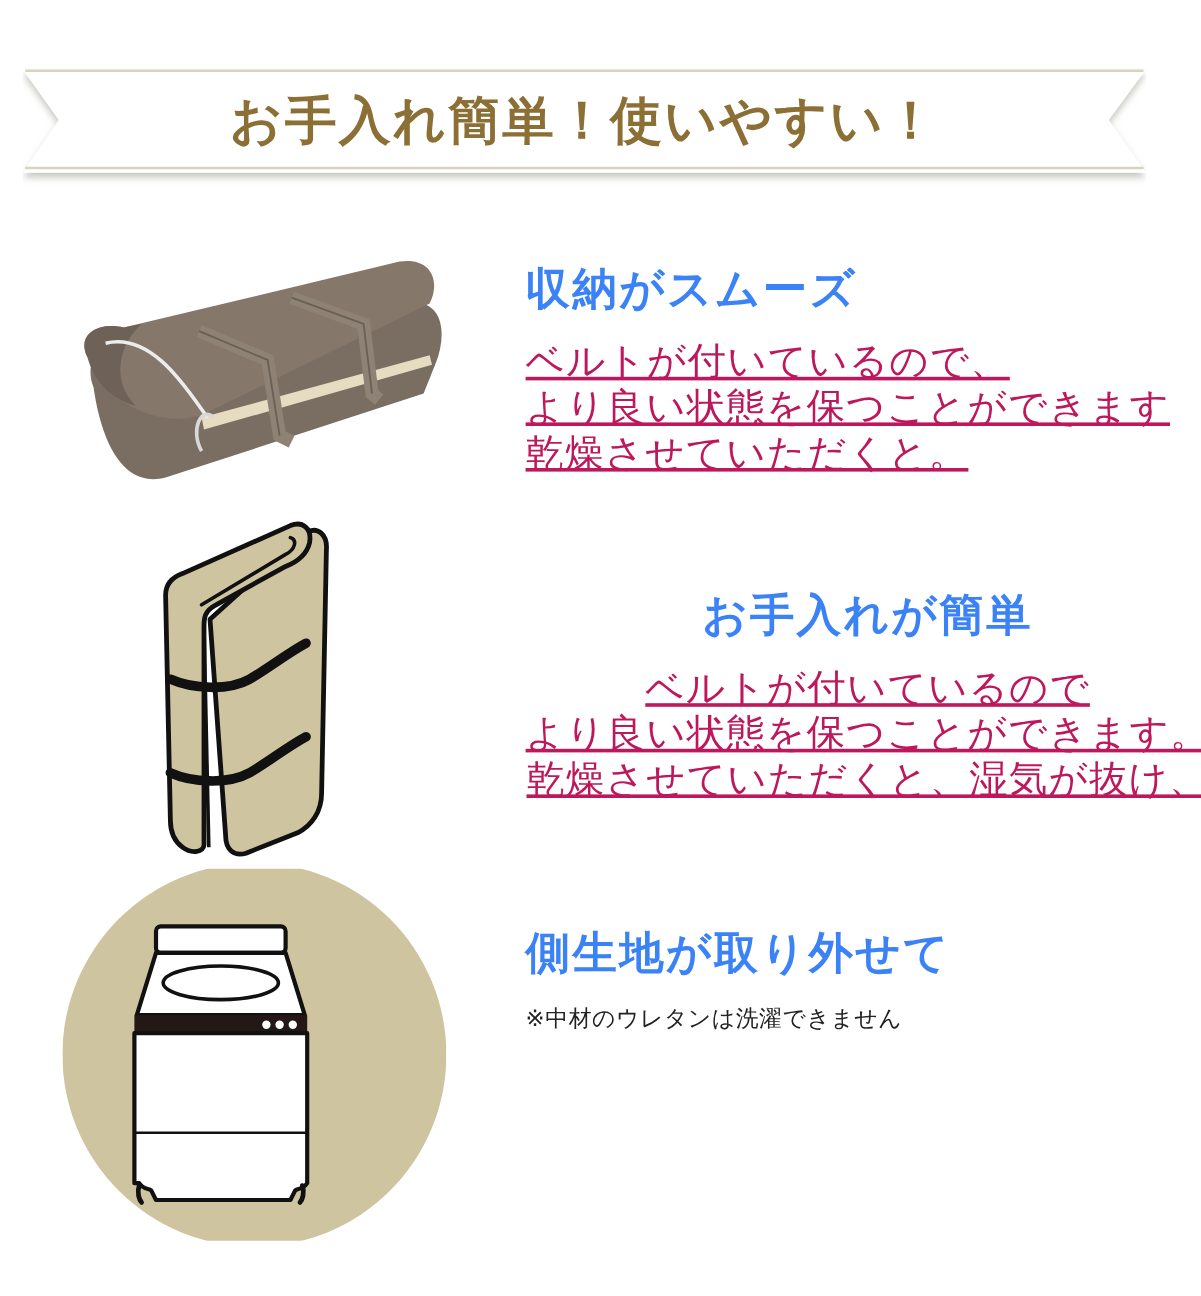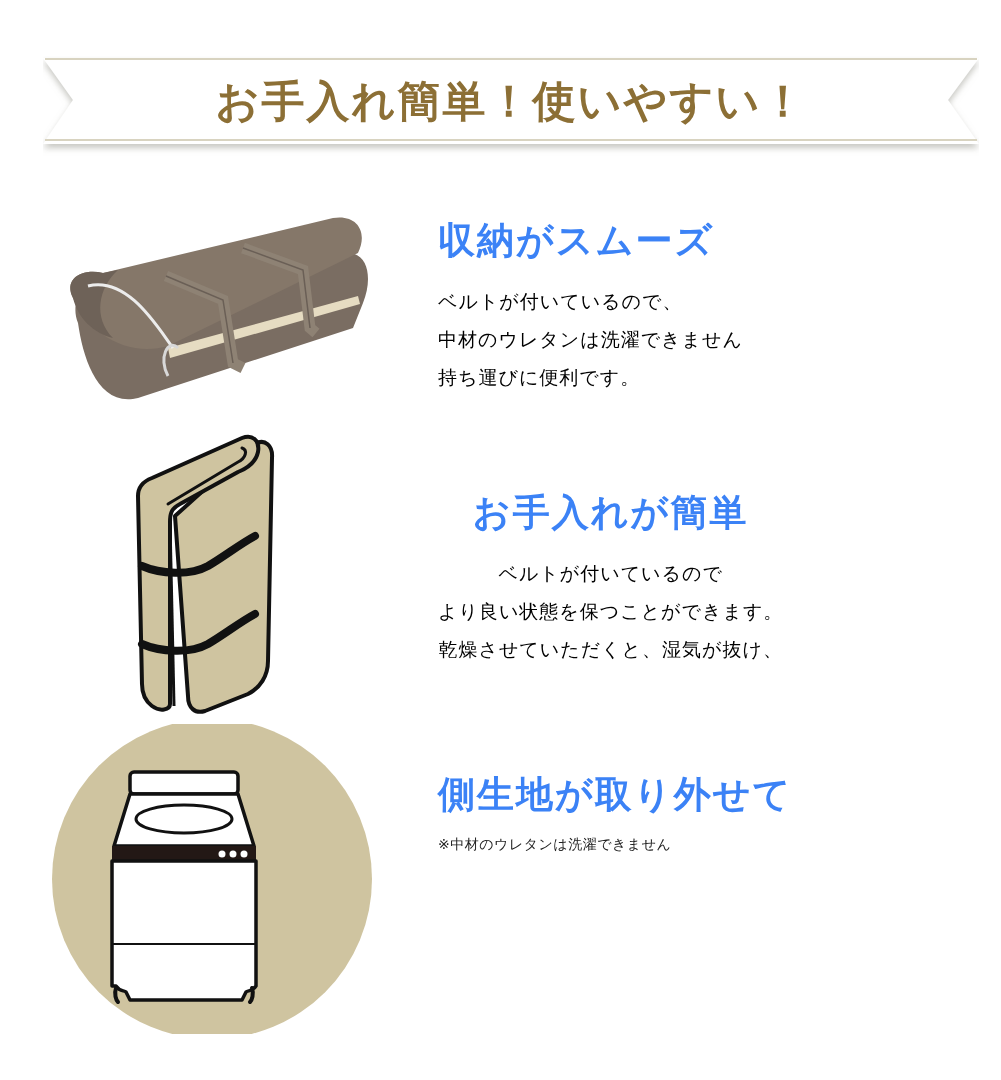--- a/index.html
+++ b/index.html
@@ -10,21 +10,21 @@
     body {
       width: 1001px;
       height: 1080px;
       position: relative;
       overflow: hidden;
       font-family: "DejaVu Serif", "Liberation Serif", serif;
     }
     
     .banner {
       position: absolute;
-      left: 43px;
+      left: 19px;
       top: 56px;
       width: 936px;
       height: 90px;
     }
     .banner svg { position: absolute; left: 0; top: 0; }
     .banner-title {
       position: absolute;
       left: 0;
       top: 0;
       width: 936px;
@@ -52,31 +52,32 @@
     .section-heading {
       font-size: 37px;
       font-weight: bold;
       color: #3b82f6;
       letter-spacing: 2px;
       line-height: 44px;
       margin: 0 0 20px 0;
       white-space: nowrap;
     }
     .section-body {
-      font-size: 19px;
-      color: #000000;
+      font-size: 32px;
+      color: #be185d;
       line-height: 38px;
       letter-spacing: 1px;
       margin: 0;
       white-space: nowrap;
+      text-decoration: underline;
     }
     .section-body div { white-space: nowrap; }
     .note {
       font-family: "DejaVu Sans", "Liberation Sans", sans-serif;
-      font-size: 14px;
+      font-size: 19px;
       color: #222222;
       margin-top: 18px;
       letter-spacing: 0.5px;
       white-space: nowrap;
     }
   </style>
 </head>
 <body>
 
 <div class="banner">
@@ -110,22 +111,22 @@
       <path d="M108,68 L165,92 L175,155 L185,160" stroke="#8e8274" stroke-width="11" fill="none"></path>
       <path d="M185,40 L245,62 L252,120 L258,125" stroke="#8e8274" stroke-width="11" fill="none"></path>
       <path d="M108,68 L165,92 L175,155" stroke="#6a5f56" stroke-width="1.5" fill="none"></path>
       <path d="M185,40 L245,62 L252,120" stroke="#6a5f56" stroke-width="1.5" fill="none"></path>
     </svg>
   </div>
   <div class="section-text" style="top:18px;">
     <div class="section-heading">収納がスムーズ</div>
     <div class="section-body">
       <div>ベルトが付いているので、</div>
-      <div>中材のウレタンは洗濯できません</div>
-      <div>持ち運びに便利です。</div>
+      <div>より良い状態を保つことができます</div>
+      <div>乾燥させていただくと。</div>
     </div>
   </div>
 </div>
 
 <div class="section" style="top:420px;">
   <div class="section-image" style="left:130px; top:6px;">
     <svg width="150" height="290" viewBox="0 0 150 290">
 
       <path d="M45,90 L125,18 C135,12 143,20 142,32 L138,235 C138,250 130,262 118,268 L75,285 C65,288 58,282 58,270 Z" fill="#cfc4a0" stroke="#111" stroke-width="4" stroke-linejoin="round"></path>
 

